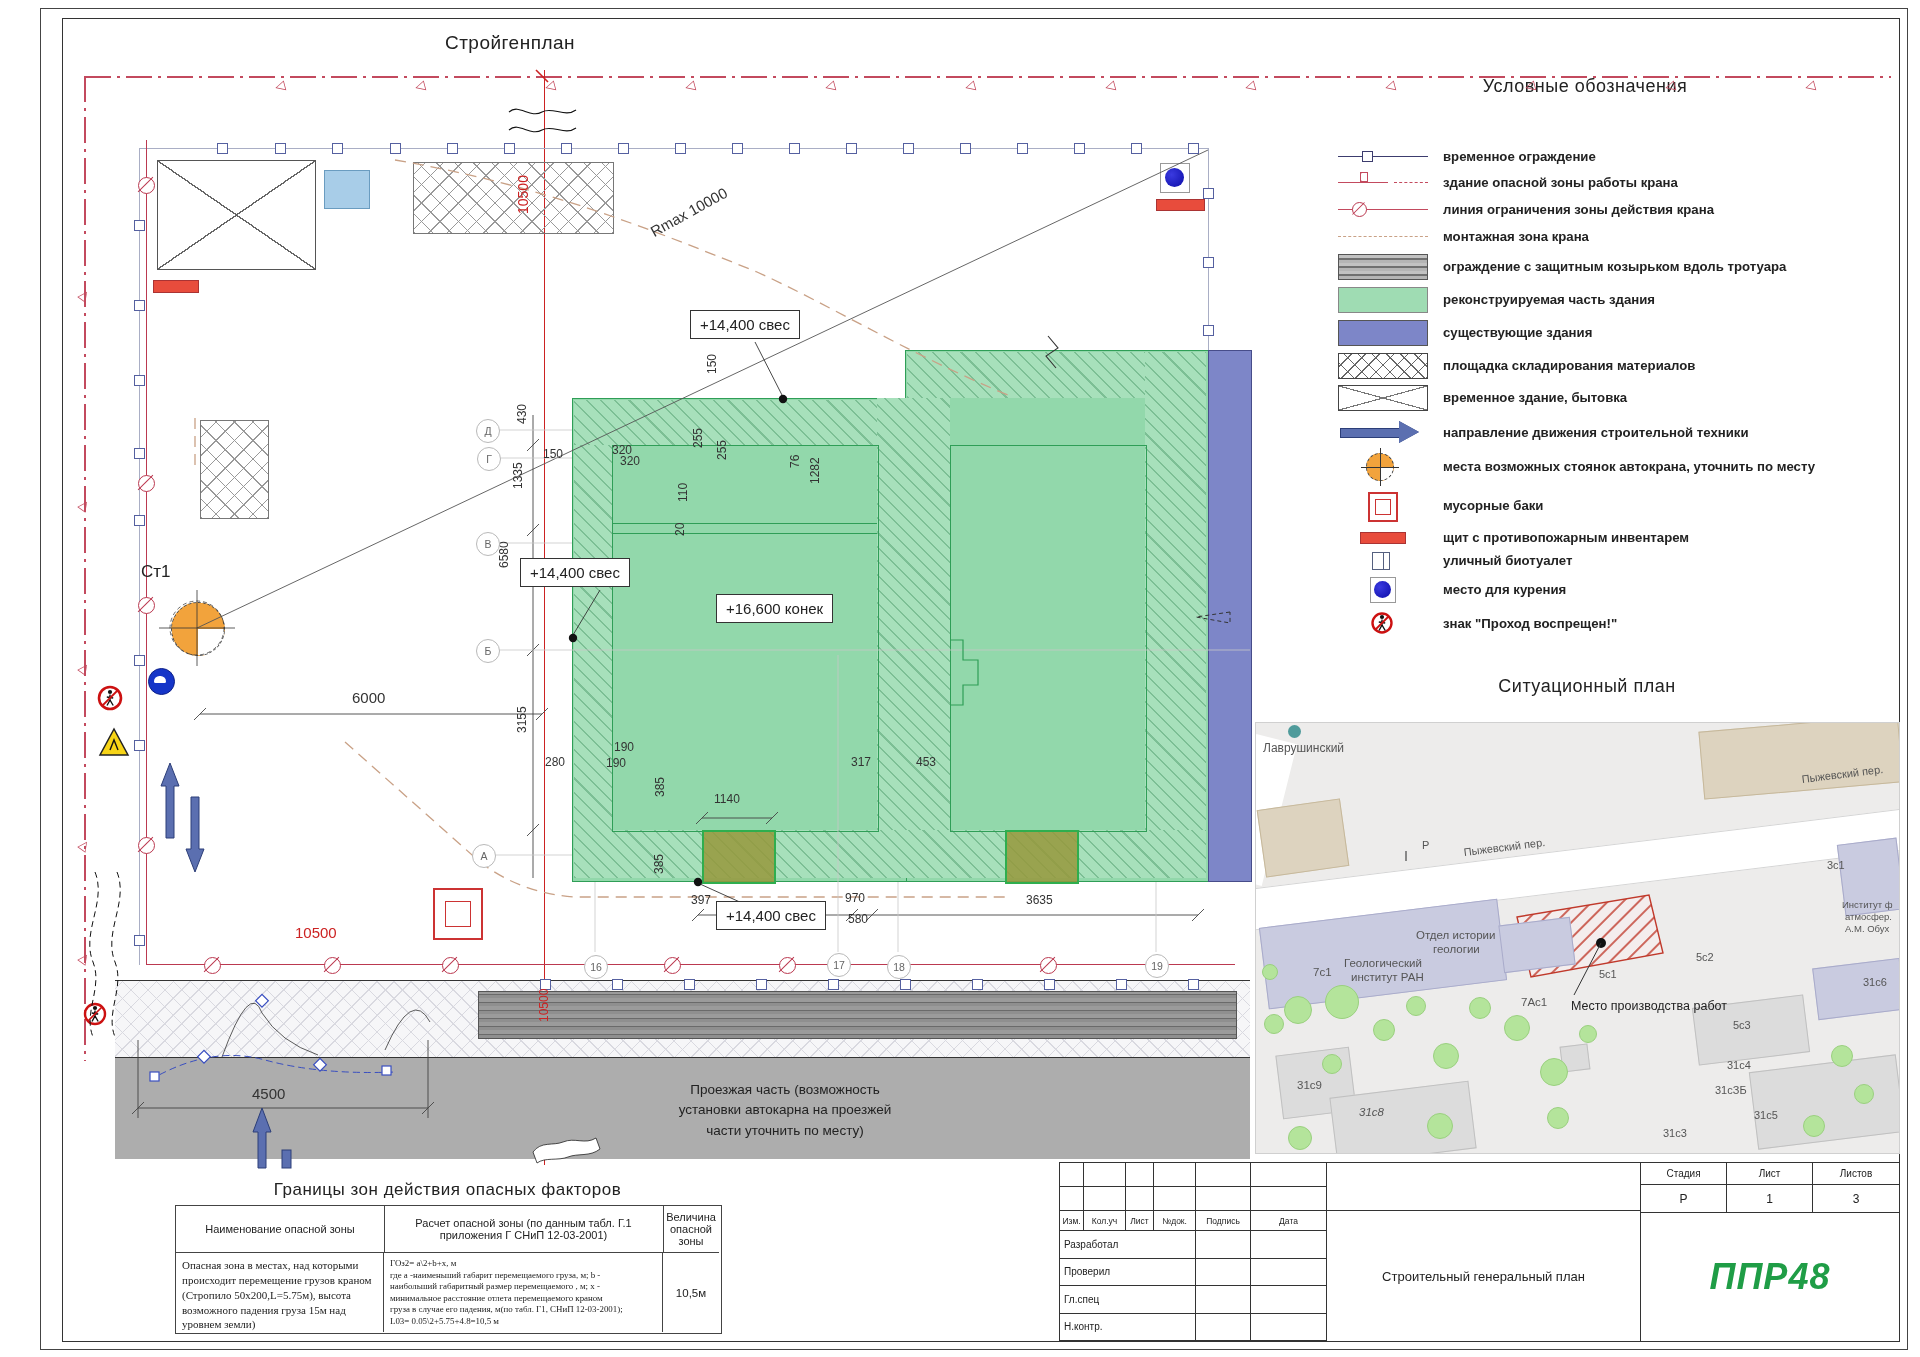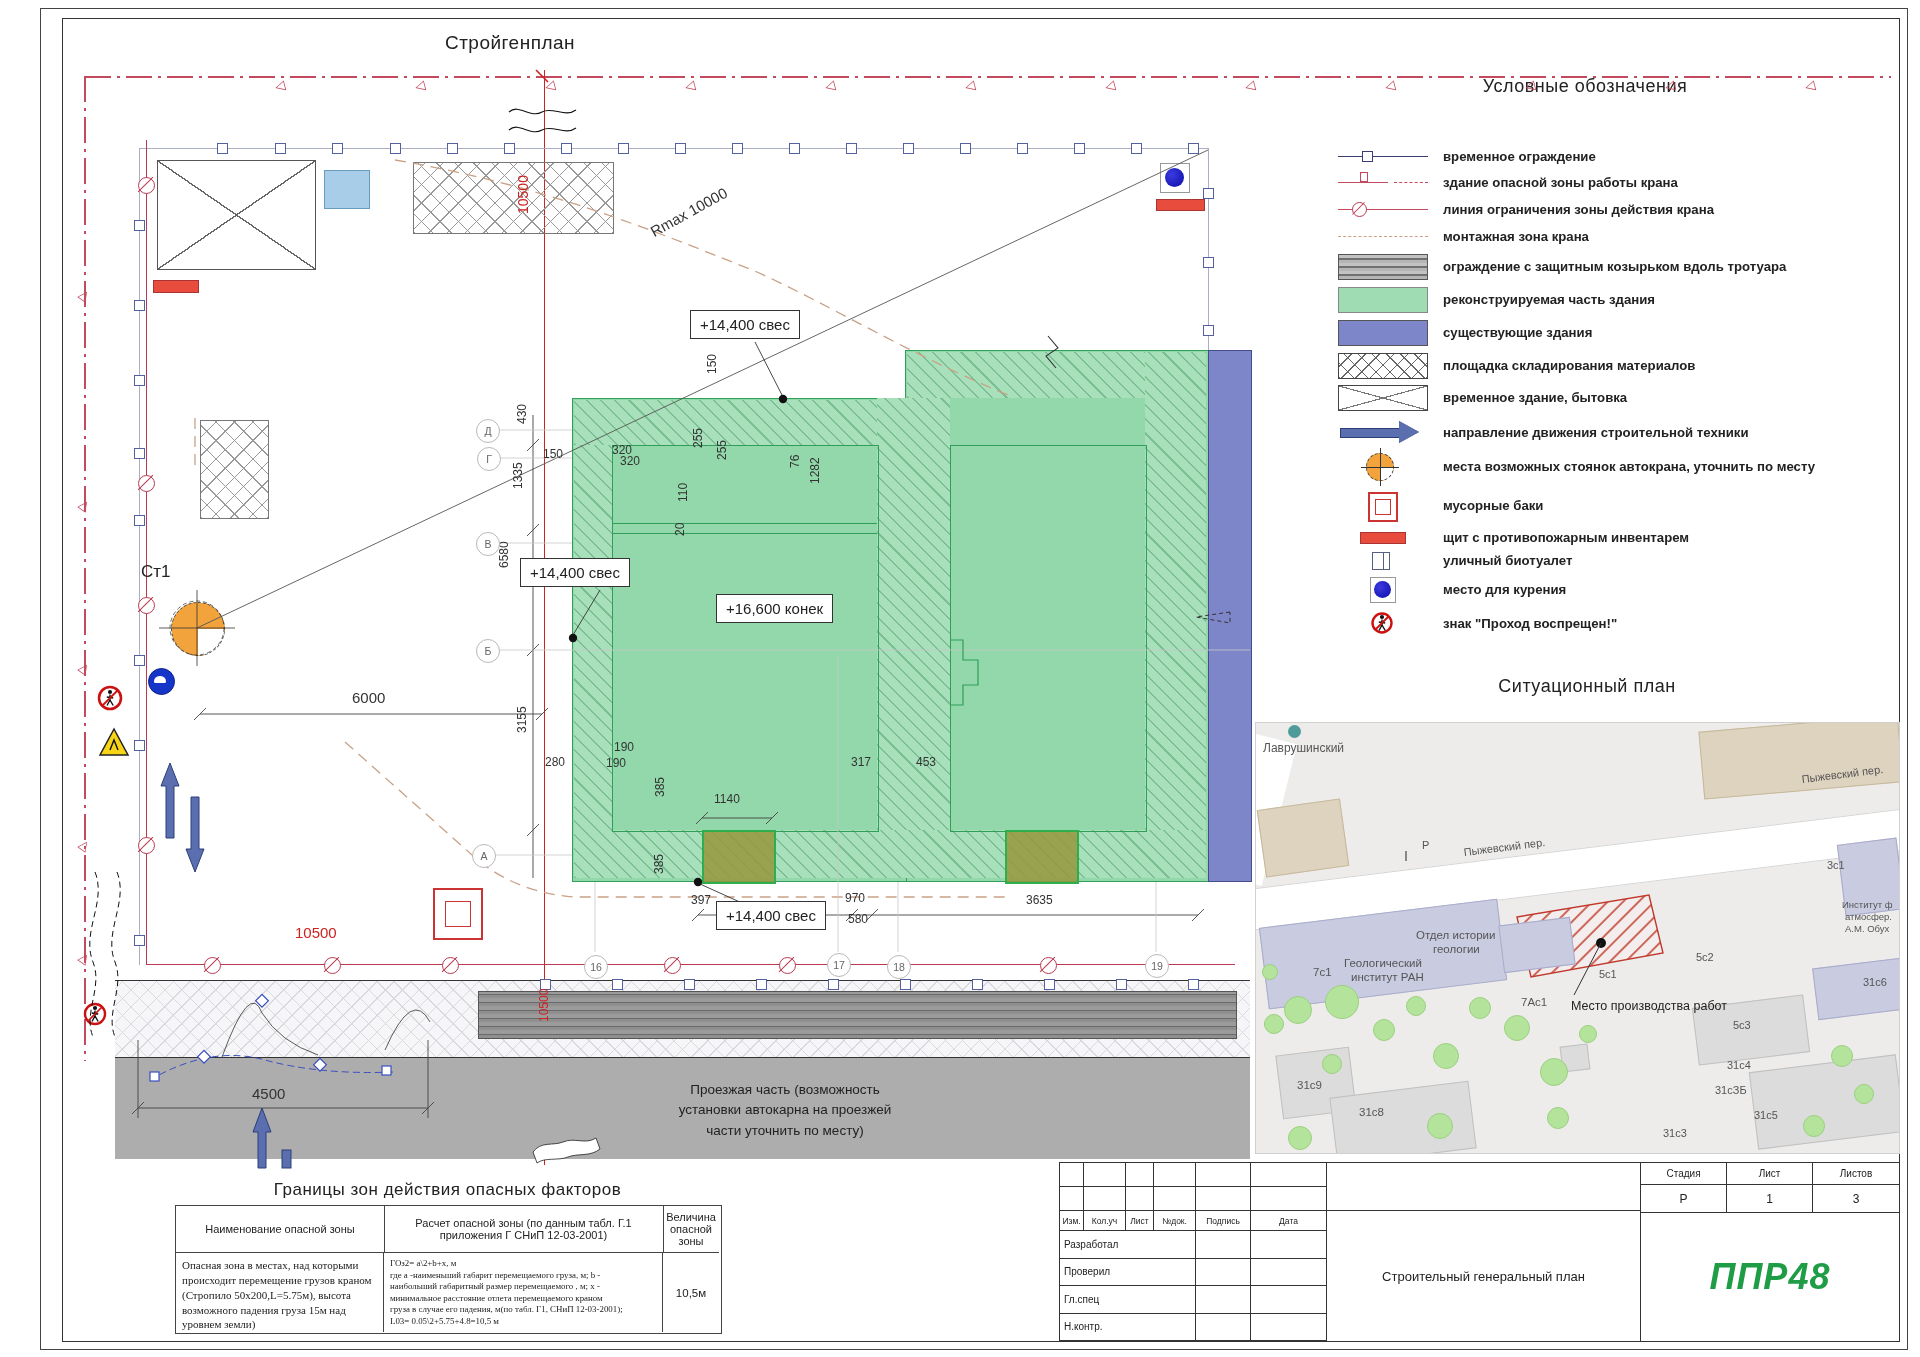--- a/index.html
+++ b/index.html
@@ -560,21 +560,21 @@
       <div class="mlab" style="left: 440px; top: 228px; font-size: 11px;">5с2</div>
       <div class="mlab" style="left: 343px; top: 245px; font-size: 11px;">5с1</div>
       <div class="mlab" style="left: 315px; top: 276px; font-size: 12.5px; color: rgb(34, 34, 34);">Место производства работ</div>
       <div class="mlab" style="left: 477px; top: 296px; font-size: 11px;">5с3</div>
       <div class="mlab" style="left: 471px; top: 320px; font-size: 11px; margin-top: 16px;">31с4</div>
       <div class="mlab" style="left: 607px; top: 253px; font-size: 11px;">31с6</div>
       <div class="mlab" style="left: 459px; top: 361px; font-size: 11px;">31сЗБ</div>
       <div class="mlab" style="left: 498px; top: 386px; font-size: 11px;">31с5</div>
       <div class="mlab" style="left: 407px; top: 404px; font-size: 11px;">31с3</div>
       <div class="mlab" style="left: 41px; top: 356px; font-size: 11.5px;">31с9</div>
-      <div class="mlab" style="left: 103px; top: 383px; font-size: 11.5px;">31с8</div>
+      <div class="mlab" style="left: 103px; top: 383px; font-size: 11.5px; font-style: italic;">31с8</div>
     </div>
 
   <div class="htable" style="left:175px;top:1205px;width:545px;height:127px;">
     <div class="hcell hhead" style="left:0;top:0;width:208px;height:46px;">Наименование опасной зоны</div>
     <div class="hcell hhead" style="left:208px;top:0;width:279px;height:46px;white-space:pre-line;">Расчет опасной зоны (по данным табл. Г.1
 приложения Г СНиП 12-03-2001)</div>
     <div class="hcell hhead" style="left:487px;top:0;width:56px;height:46px;border-right:none;white-space:pre-line;">Величина
 опасной
 зоны</div>
     <div class="hcell hbody" style="left:0;top:47px;width:208px;height:79px;">Опасная зона в местах, над которыми происходит перемещение грузов краном (Стропило 50х200,L=5.75м), высота возможного падения груза 15м над уровнем земли)</div>

